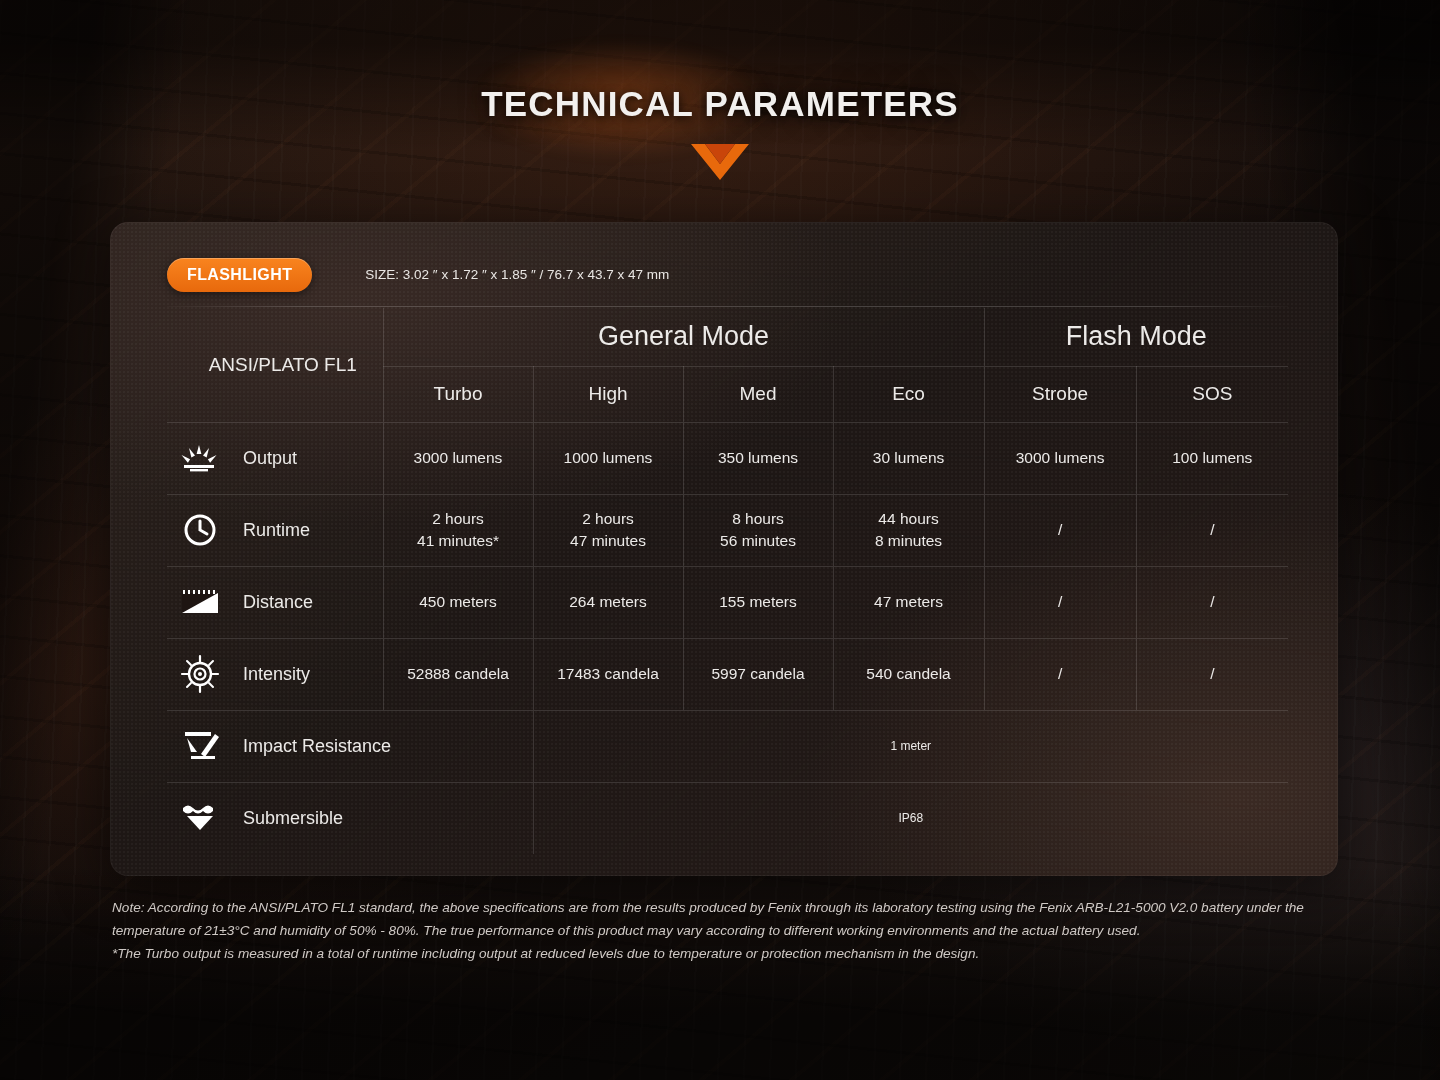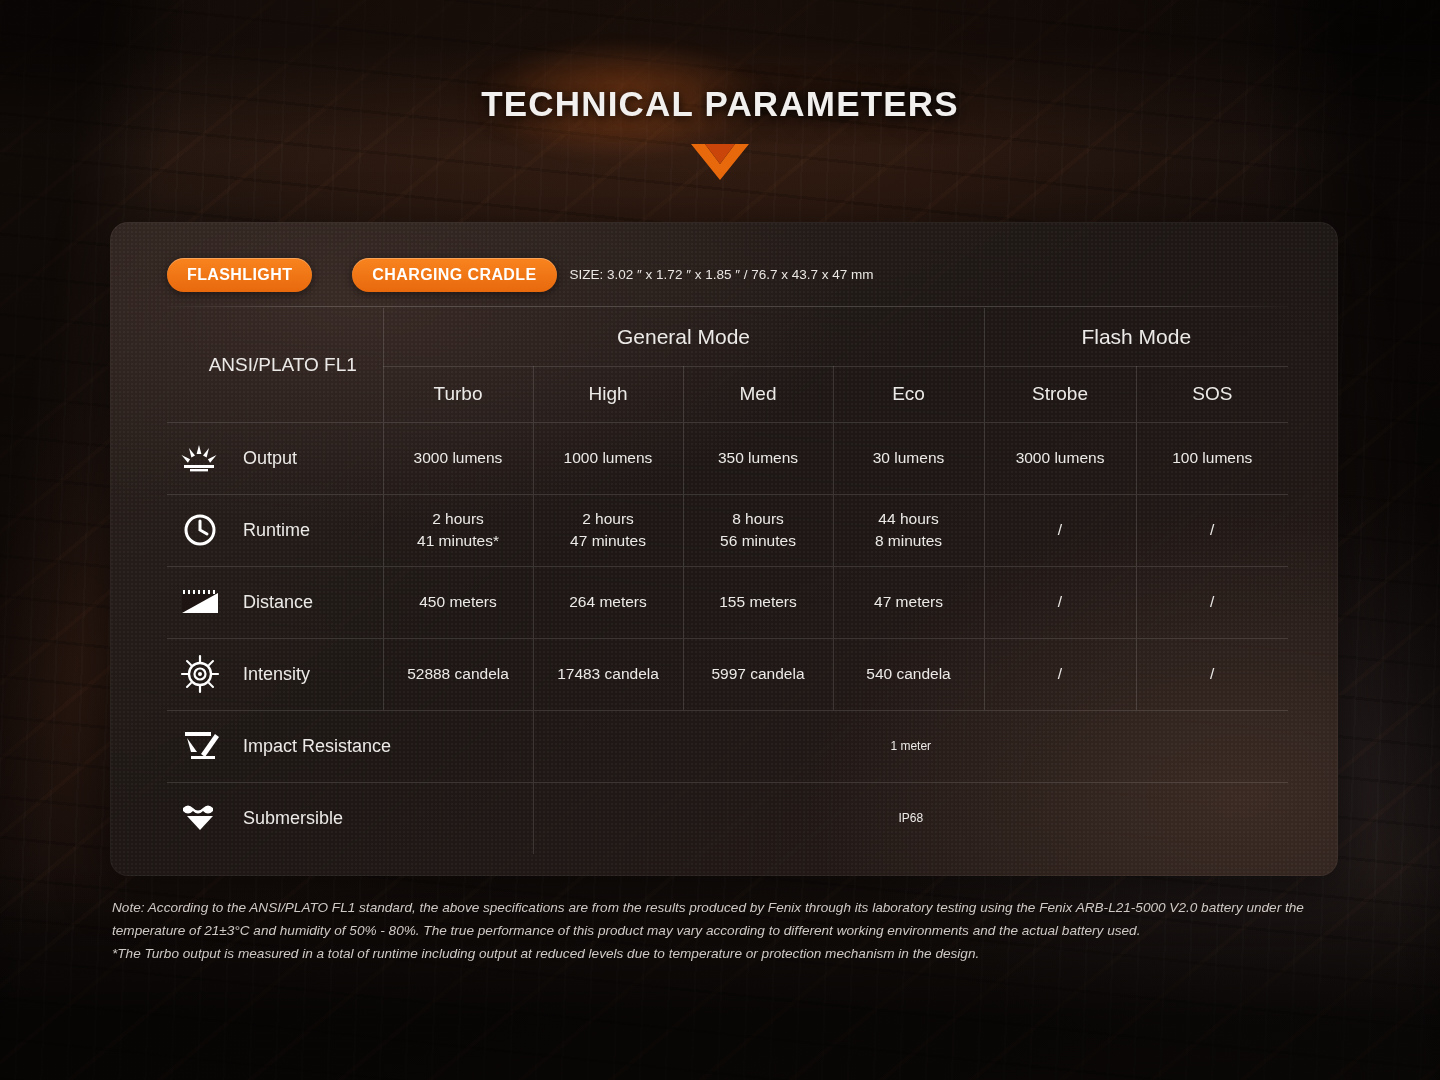--- a/index.html
+++ b/index.html
@@ -113,21 +113,21 @@
     padding: 0;
     text-align: center;
     vertical-align: middle;
     color: #eceae8;
     font-weight: normal;
   }
   .vline { border-left: 1px solid rgba(255,255,255,0.13) !important; }
   .hline-row > * { border-bottom: 1px solid rgba(255,255,255,0.13) !important; }
 
   .grp-head {
-    color: #f5821f; font-size: 21px; font-weight: bold;
+    color: #f5821f; font-size: 27px; font-weight: bold;
     height: 58px;
   }
   .mode-head {
     color: #f5821f; font-size: 19px; font-weight: bold;
     height: 56px;
   }
   .ansi-cell {
     color: #f5821f; font-size: 19px; font-weight: bold;
     text-align: left; padding-left: 16px !important;
   }
@@ -169,21 +169,20 @@
     <path d="M16 2 L31 22 L46 2 Z" fill="#c9450a"></path>
   </svg>
 
   <div class="panel">
     <div class="panel-dots"></div>
     <div class="panel-inner">
 
       <div class="sizes-row">
         <div class="pill">FLASHLIGHT</div>
         <div class="gap"></div>
-        <div class="pill">CHARGING CRADLE</div>
         <div class="size-text">
           <div>SIZE: 3.02 ″ x 1.72 ″ x 1.85 ″ / 76.7 x 43.7 x 47 mm</div>
         </div>
       </div>
 
       <div class="divider" style="top:84px;"></div>
 
       <table class="spec">
         <colgroup>
           <col style="width:216px">

